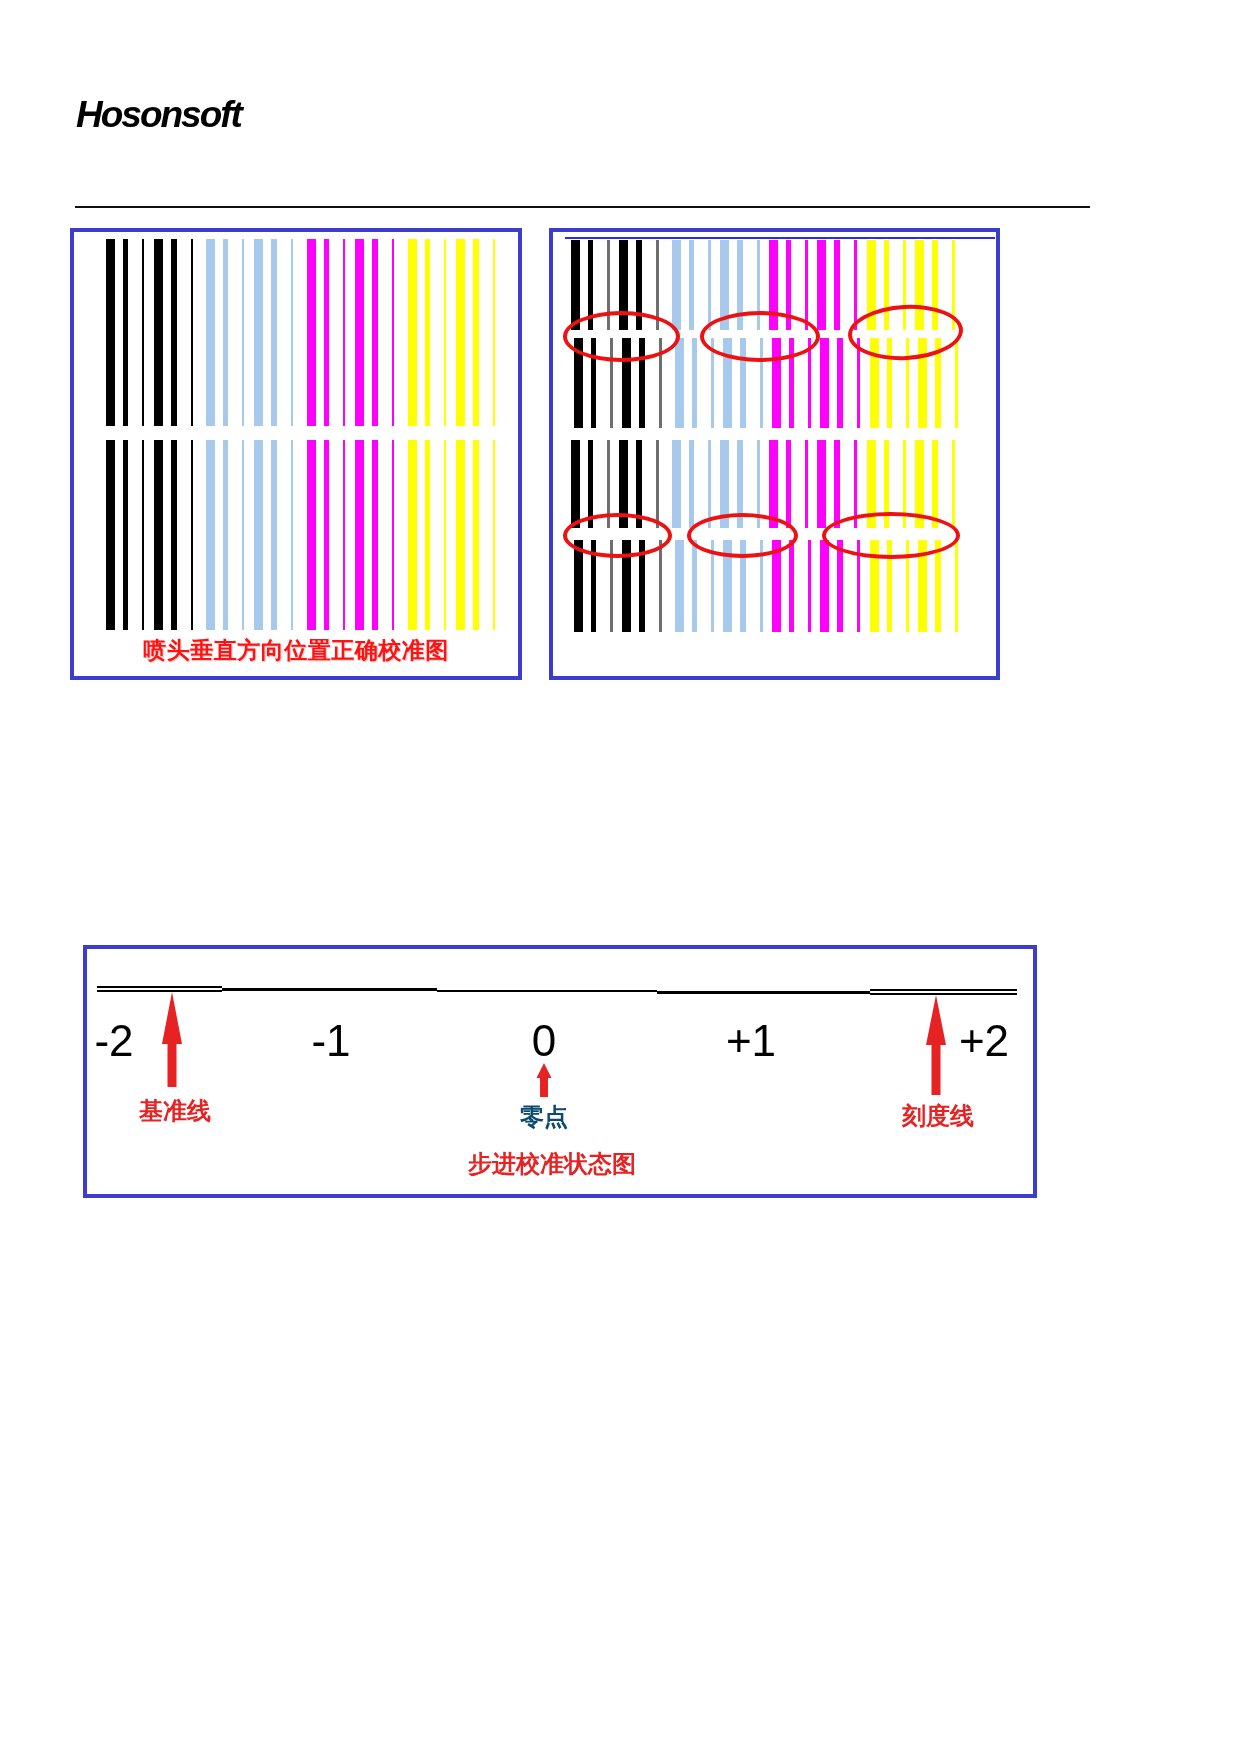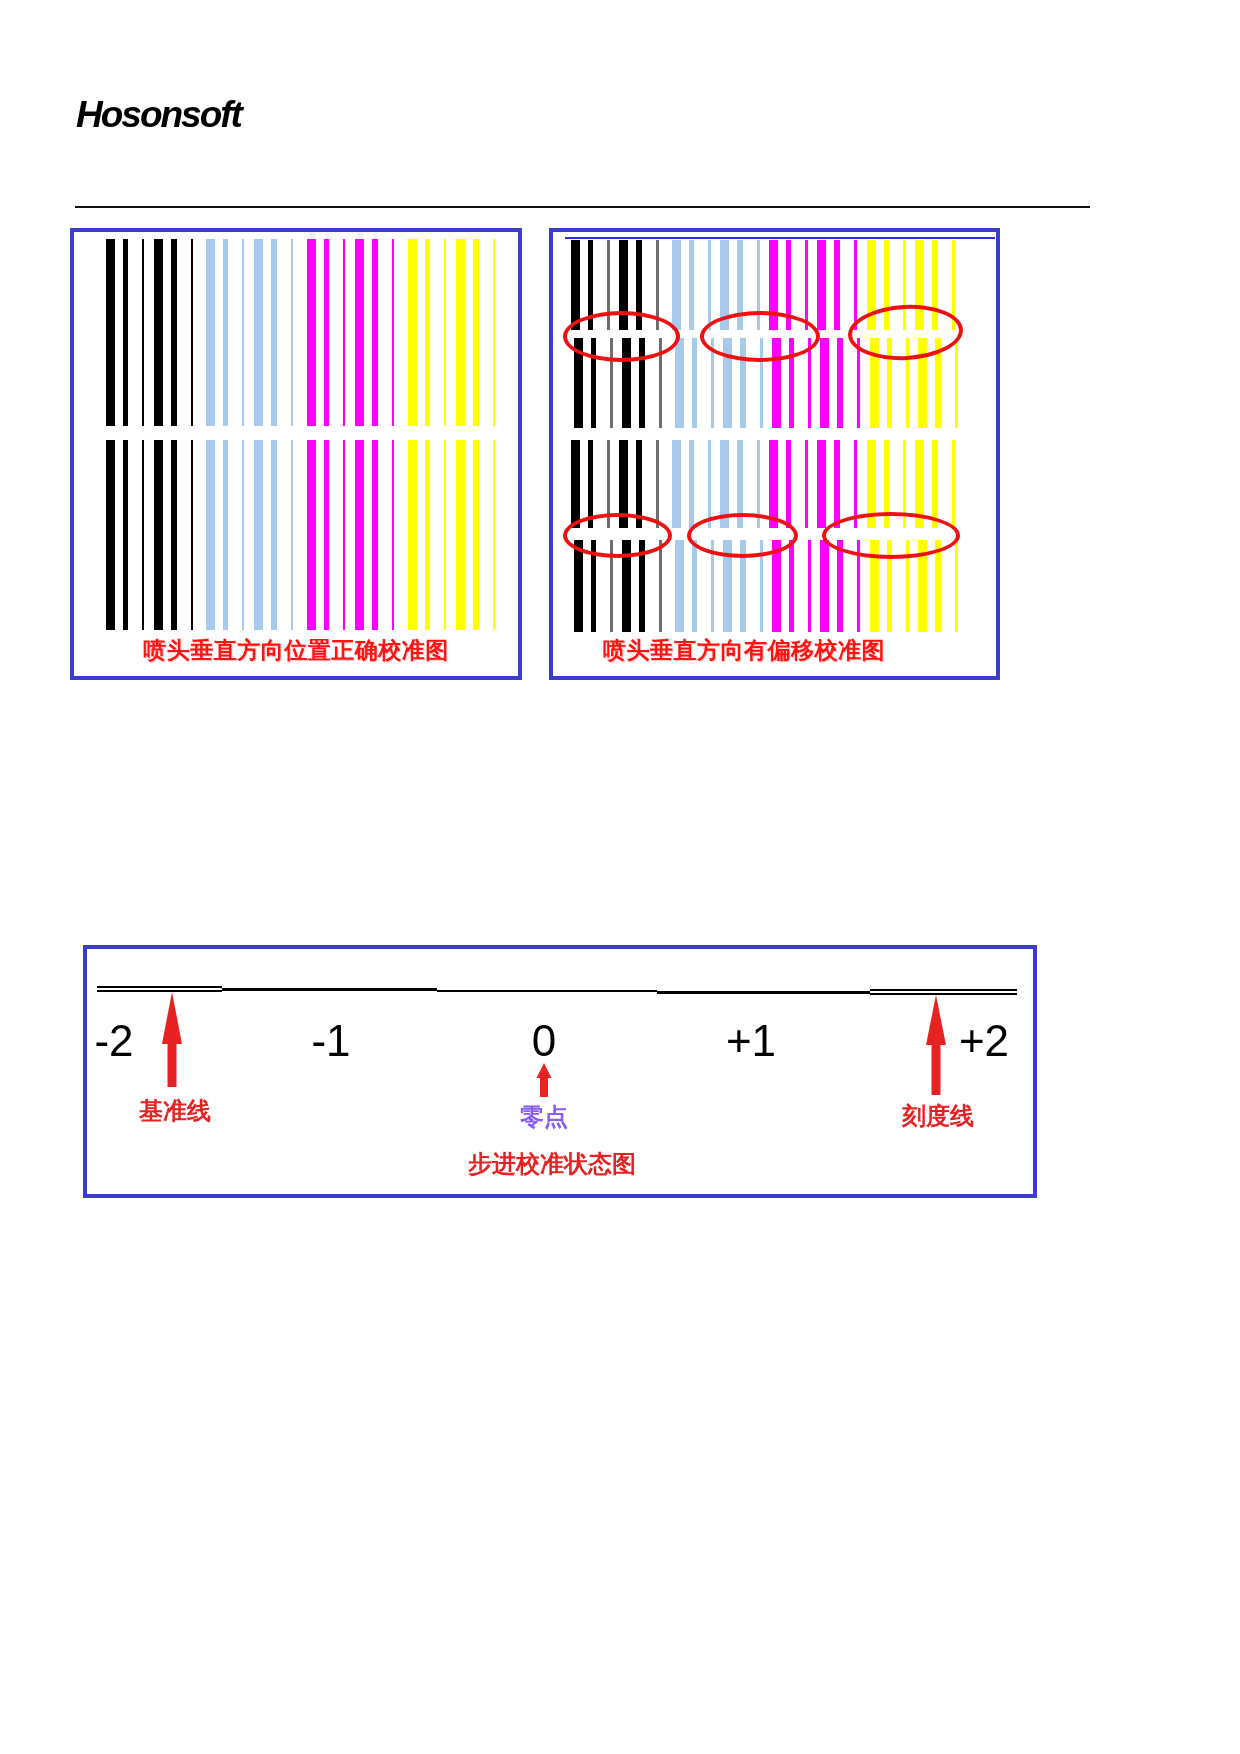--- a/index.html
+++ b/index.html
@@ -195,21 +195,20 @@
         <div class="stripe" style="left: 402px; top: 308px; width: 3px; height: 92px; background: rgb(255, 255, 0);"></div>
       </div>
     <div class="ellipses">
         <div class="ellipse" style="left: 10px; top: 79px; width: 117px; height: 51px; border-color: rgb(238, 17, 17); transform: rotate(0deg);"></div>
         <div class="ellipse" style="left: 147px; top: 79px; width: 120px; height: 51px; border-color: rgb(238, 17, 17); transform: rotate(0deg);"></div>
         <div class="ellipse" style="left: 295px; top: 73px; width: 115px; height: 55px; border-color: rgb(238, 17, 17); transform: rotate(-3deg);"></div>
         <div class="ellipse" style="left: 10px; top: 281px; width: 109px; height: 45px; border-color: rgb(238, 17, 17); transform: rotate(0deg);"></div>
         <div class="ellipse" style="left: 134px; top: 281px; width: 111px; height: 45px; border-color: rgb(238, 17, 17); transform: rotate(0deg);"></div>
         <div class="ellipse" style="left: 269px; top: 280px; width: 138px; height: 47px; border-color: rgb(238, 17, 17); transform: rotate(0deg);"></div>
       </div>
-    <div class="cal-caption">喷头垂直方向有偏移校准图</div>
   </div>
 
   <div class="step-box">
     <div class="ruler">
         <div class="ruler-seg" style="left: 10px; top: 37px; width: 125px; height: 2px;"></div>
         <div class="ruler-seg" style="left: 10px; top: 41px; width: 125px; height: 2px;"></div>
         <div class="ruler-seg" style="left: 135px; top: 39px; width: 215px; height: 3px;"></div>
         <div class="ruler-seg" style="left: 350px; top: 41px; width: 220px; height: 2px;"></div>
         <div class="ruler-seg" style="left: 570px; top: 42px; width: 213px; height: 3px;"></div>
         <div class="ruler-seg" style="left: 783px; top: 40px; width: 147px; height: 2px;"></div>
@@ -222,19 +221,19 @@
         <div class="scale-label" style="left: 664px;">+1</div>
         <div class="scale-label" style="left: 897px;">+2</div>
       </div>
     <svg class="arrows" width="946" height="245" viewBox="0 0 946 245">
         <polygon points="85,43 75,95 80.5,95 80.5,138 89.5,138 89.5,95 95,95" fill="#e62222"></polygon>
         <polygon points="457,114 449.5,129 453,129 453,148 461,148 461,129 464.5,129" fill="#e62222"></polygon>
         <polygon points="849,46 839,96 844.5,96 844.5,146 853.5,146 853.5,96 859,96" fill="#e62222"></polygon>
       </svg>
     <div class="ann-labels">
         <div class="ann-label" style="left: 88px; top: 146px; color: rgb(230, 34, 34);">基准线</div>
-        <div class="ann-label" style="left: 457px; top: 152px; color: #8b5cf6;">零点</div>
+        <div class="ann-label" style="left: 457px; top: 152px; color: #0c4a6e;">零点</div>
         <div class="ann-label" style="left: 851px; top: 151px; color: rgb(230, 34, 34);">刻度线</div>
       </div>
     <div class="step-caption">步进校准状态图</div>
   </div>
 
 </div>
 
 </body></html>

